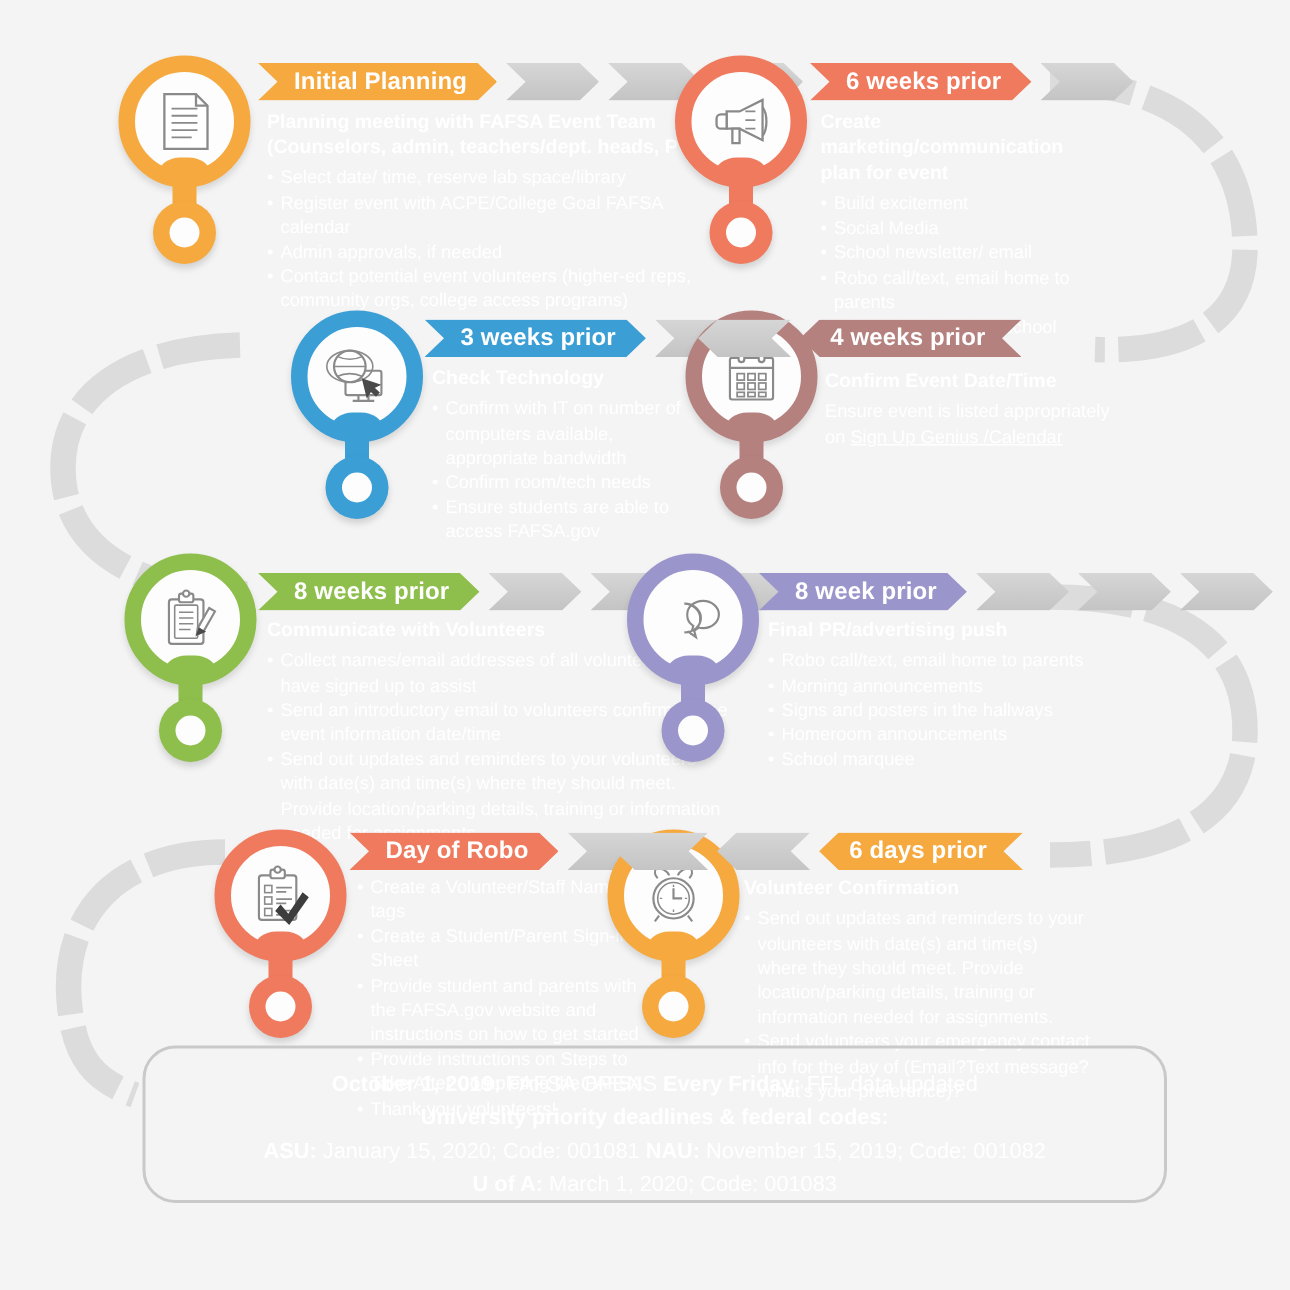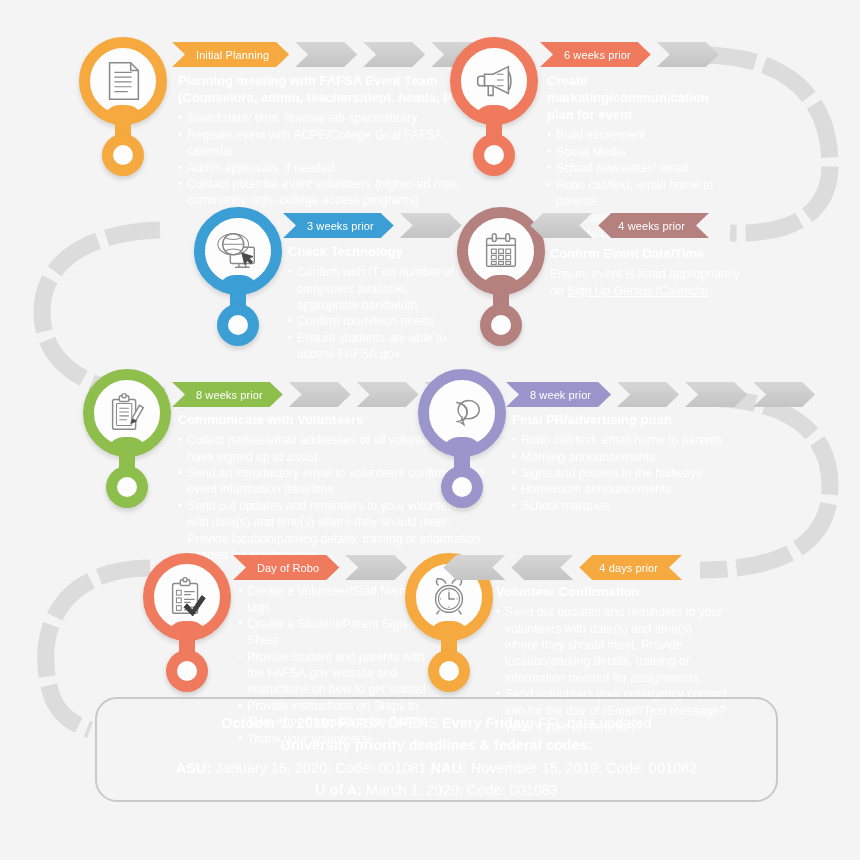--- a/index.html
+++ b/index.html
@@ -67,21 +67,21 @@
     clip-path: polygon(0 0, calc(100% - 13px) 0, 100% 50%, calc(100% - 13px) 100%, 0 100%, 13px 50%);
     padding: 0 20px 0 24px;
   }
   .ribbon.rtl .chev {
     clip-path: polygon(13px 0, 100% 0, calc(100% - 13px) 50%, 100% 100%, 13px 100%, 0 50%);
     padding: 0 24px 0 20px;
     margin-right: 0; margin-left: 6px;
   }
   .chev.lead { --cc: var(--c); }
   .chev.lead span {
-    color: #ffffff; font-size: 11px; font-weight: normal;
+    color: #ffffff; font-size: 16px; font-weight: bold;
     white-space: nowrap; letter-spacing: .1px;
   }
   .chev.blank { width: 62px; background: linear-gradient(#d6d6d6, #c4c4c4); }
 
   
   .block { position: absolute; color: #ffffff; }
   .block .head {
     font-size: 13px; font-weight: bold; line-height: 1.32;
     margin-bottom: 4px; white-space: pre-line;
   }
@@ -239,21 +239,21 @@
           <rect x="14" y="28.5" width="5" height="4.5"></rect>
           <rect x="21.5" y="28.5" width="5" height="4.5"></rect>
           <rect x="29" y="28.5" width="5" height="4.5"></rect>
           <rect x="14" y="35" width="5" height="3"></rect>
           <rect x="21.5" y="35" width="5" height="3"></rect>
           <rect x="29" y="35" width="5" height="3"></rect>
         </g>
       </svg>
     </div>
   </div>
-  <div class="ribbon rtl" style="--c:#b5817f; right:151px; top:213px;">
+  <div class="ribbon rtl" style="--c:#b5817f; right:179px; top:213px;">
     <div class="chev lead">
       <span>4 weeks prior</span>
     </div>
     <div class="chev blank"></div>
   </div>
   <div class="block" style="left:550px; top:245px; width:240px;">
     <div class="head">Confirm Event Date/Time</div>
     <div class="plain">
       <span>Ensure event is listed appropriately</span><br>
       <span>on </span><span class="link">Sign Up Genius /Calendar</span>
@@ -375,21 +375,21 @@
         <path d="M14 38 l-3 4 M34 38 l3 4" fill="none"></path>
         <path d="M24 19 v7 h6" fill="none" stroke-width="1.5"></path>
         <g stroke-width="1" fill="none">
           <path d="M24 16.5 v1.6 M24 33.8 v1.6 M14.5 26 h1.6 M31.9 26 h1.6"></path>
         </g>
       </svg>
     </div>
   </div>
   <div class="ribbon rtl" style="--c:#f5a93f; right:178px; top:555px;">
     <div class="chev lead">
-      <span>4 days prior</span>
+      <span>6 days prior</span>
     </div>
     <div class="chev blank"></div>
     <div class="chev blank"></div>
   </div>
   <div class="block" style="left:496px; top:583px; width:232px;">
     <div class="head">Volunteer Confirmation</div>
     <ul>
       <li>Send out updates and reminders to your volunteers with date(s) and time(s) where they should meet. Provide location/parking details, training or information needed for assignments.</li>
       <li>Send volunteers your emergency contact info for the day of (Email?Text message? What's your preference)?</li>
     </ul>

